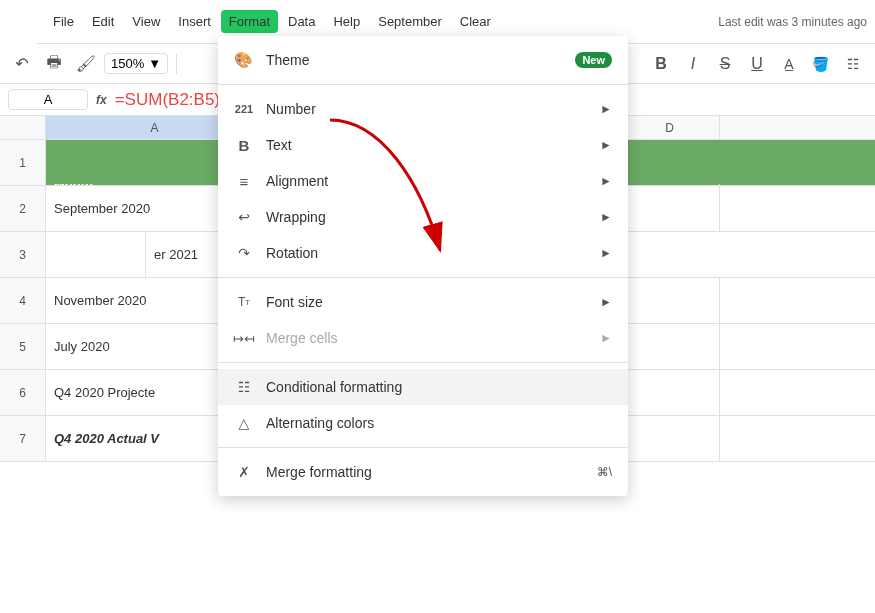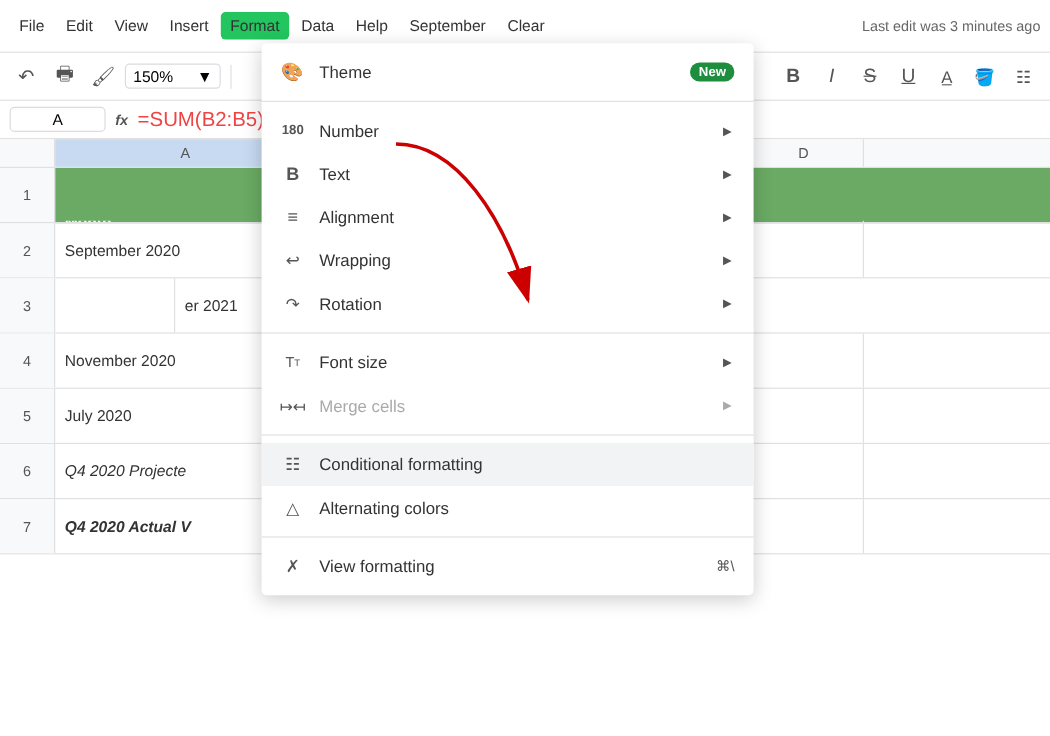--- a/index.html
+++ b/index.html
@@ -6,20 +6,21 @@
     body { font-family: Arial, sans-serif; font-size: 13px; background: #fff; width: 875px; height: 613px; overflow: hidden; position: relative; }
 
     
     .menubar {
       display: flex;
       align-items: center;
       height: 44px;
       border-bottom: 1px solid #e0e0e0;
       padding: 0 8px;
       gap: 2px;
+      margin-left: 37px;
     }
     .menubar-item {
       padding: 4px 8px;
       border-radius: 4px;
       cursor: pointer;
       font-size: 13px;
       color: #333;
       white-space: nowrap;
     }
     .menubar-item.active { background: #22c55e; }
@@ -46,21 +47,21 @@
       font-size: 16px;
       color: #555;
     }
     .zoom-select {
       display: flex; align-items: center;
       border: 1px solid #dadce0;
       border-radius: 4px;
       padding: 2px 6px;
       font-size: 13px;
       cursor: pointer;
-      gap: 20px;
+      gap: 4px;
     }
     .toolbar-divider { width: 1px; height: 20px; background: #e0e0e0; margin: 0 4px; }
     .toolbar-right {
       margin-left: auto;
       display: flex; align-items: center; gap: 4px;
     }
     .toolbar-bold { font-weight: bold; }
     .toolbar-italic { font-style: italic; }
     .toolbar-strike { text-decoration: line-through; }
 
@@ -282,21 +283,21 @@
   </div>
   <div class="sheet-row">
     <div class="row-num">5</div>
     <div class="cell col-a">July 2020</div>
     <div class="cell col-b"></div>
     <div class="cell col-c">mber 2021</div>
     <div class="cell col-d"></div>
   </div>
   <div class="sheet-row">
     <div class="row-num">6</div>
-    <div class="cell col-a" style="font-style:italic;text-align:right;">Q4 2020 Projecte</div>
+    <div class="cell col-a" style="text-align:right;">Q4 2020 Projecte</div>
     <div class="cell col-b"></div>
     <div class="cell col-c" style="font-style:italic;">020 Projected Views</div>
     <div class="cell col-d"></div>
   </div>
   <div class="sheet-row">
     <div class="row-num">7</div>
     <div class="cell col-a italic-bold">Q4 2020 Actual V</div>
     <div class="cell col-b"></div>
     <div class="cell col-c italic-bold">020 Actual Views</div>
     <div class="cell col-d"></div>
@@ -307,21 +308,21 @@
 
   <div class="menu-item">
     <span class="menu-icon">🎨</span>
     <span class="menu-label">Theme</span>
     <span class="new-badge">New</span>
   </div>
 
   <div class="menu-divider"></div>
 
   <div class="menu-item">
-    <span class="menu-icon" style="font-size:11px;font-weight:bold;">180</span>
+    <span class="menu-icon" style="font-size:11px;font-weight:bold;">221</span>
     <span class="menu-label">Number</span>
     <span class="menu-arrow">►</span>
   </div>
 
   <div class="menu-item">
     <span class="menu-icon" style="font-weight:bold;">B</span>
     <span class="menu-label">Text</span>
     <span class="menu-arrow">►</span>
   </div>
 
@@ -366,21 +367,21 @@
 
   <div class="menu-item">
     <span class="menu-icon" style="font-size:14px;">△</span>
     <span class="menu-label">Alternating colors</span>
   </div>
 
   <div class="menu-divider"></div>
 
   <div class="menu-item">
     <span class="menu-icon" style="font-size:14px;">✗</span>
-    <span class="menu-label">View formatting</span>
+    <span class="menu-label">Merge formatting</span>
     <span class="menu-shortcut">⌘\</span>
   </div>
 </div>
 
 <svg class="arrow-svg" width="200" height="200" viewBox="0 0 200 200">
   <defs>
     <marker id="arrowhead" markerWidth="10" markerHeight="7" refX="9" refY="3.5" orient="auto">
       <polygon points="0 0, 10 3.5, 0 7" fill="#cc0000"></polygon>
     </marker>
   </defs>

